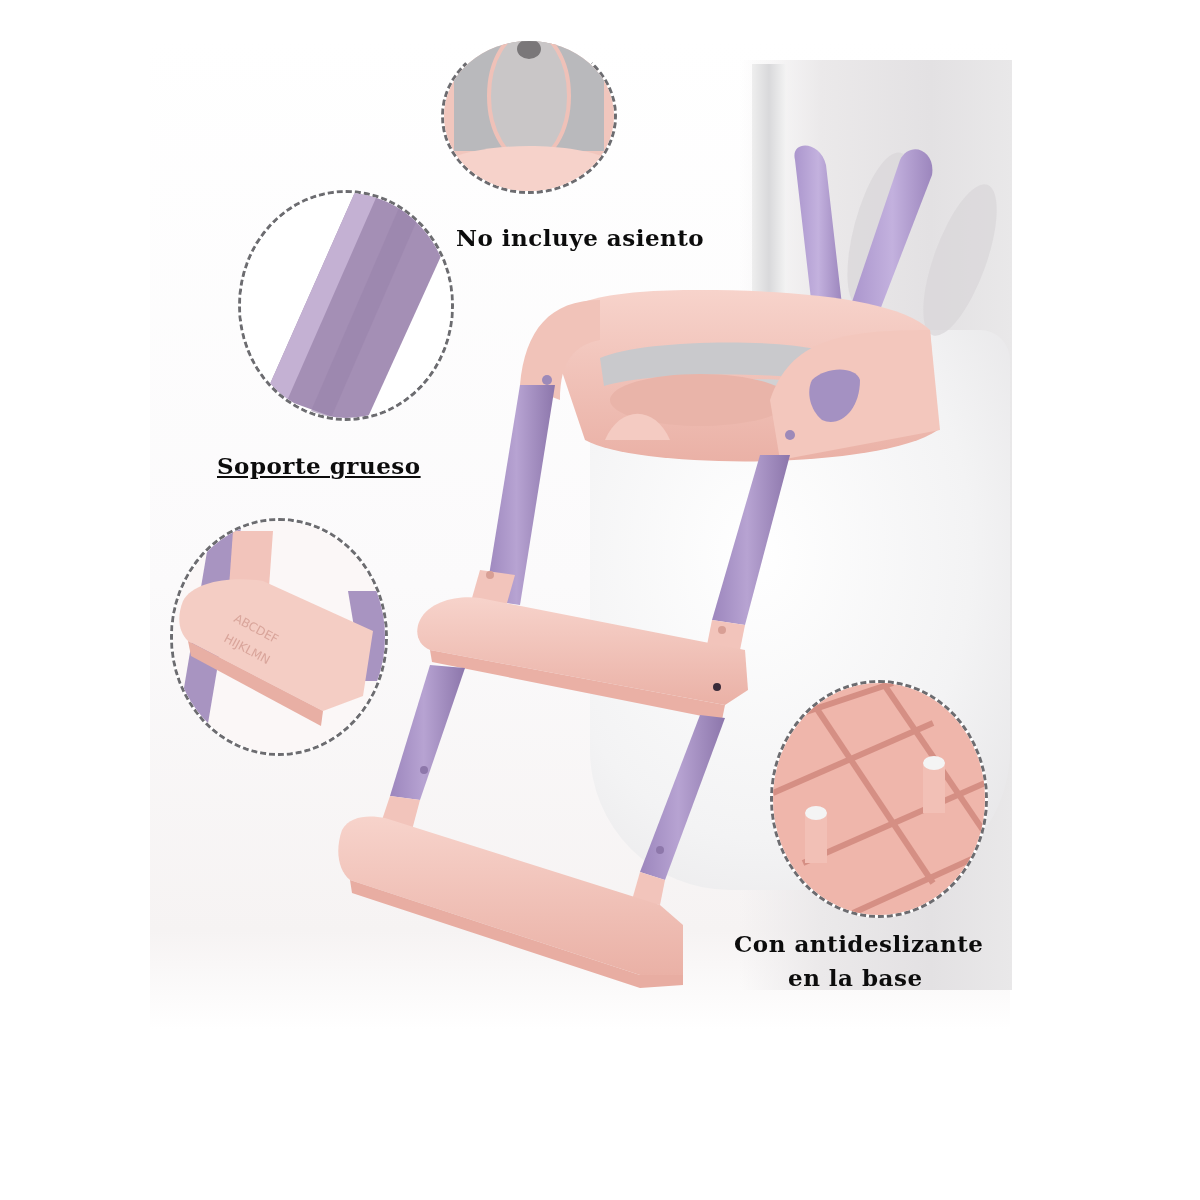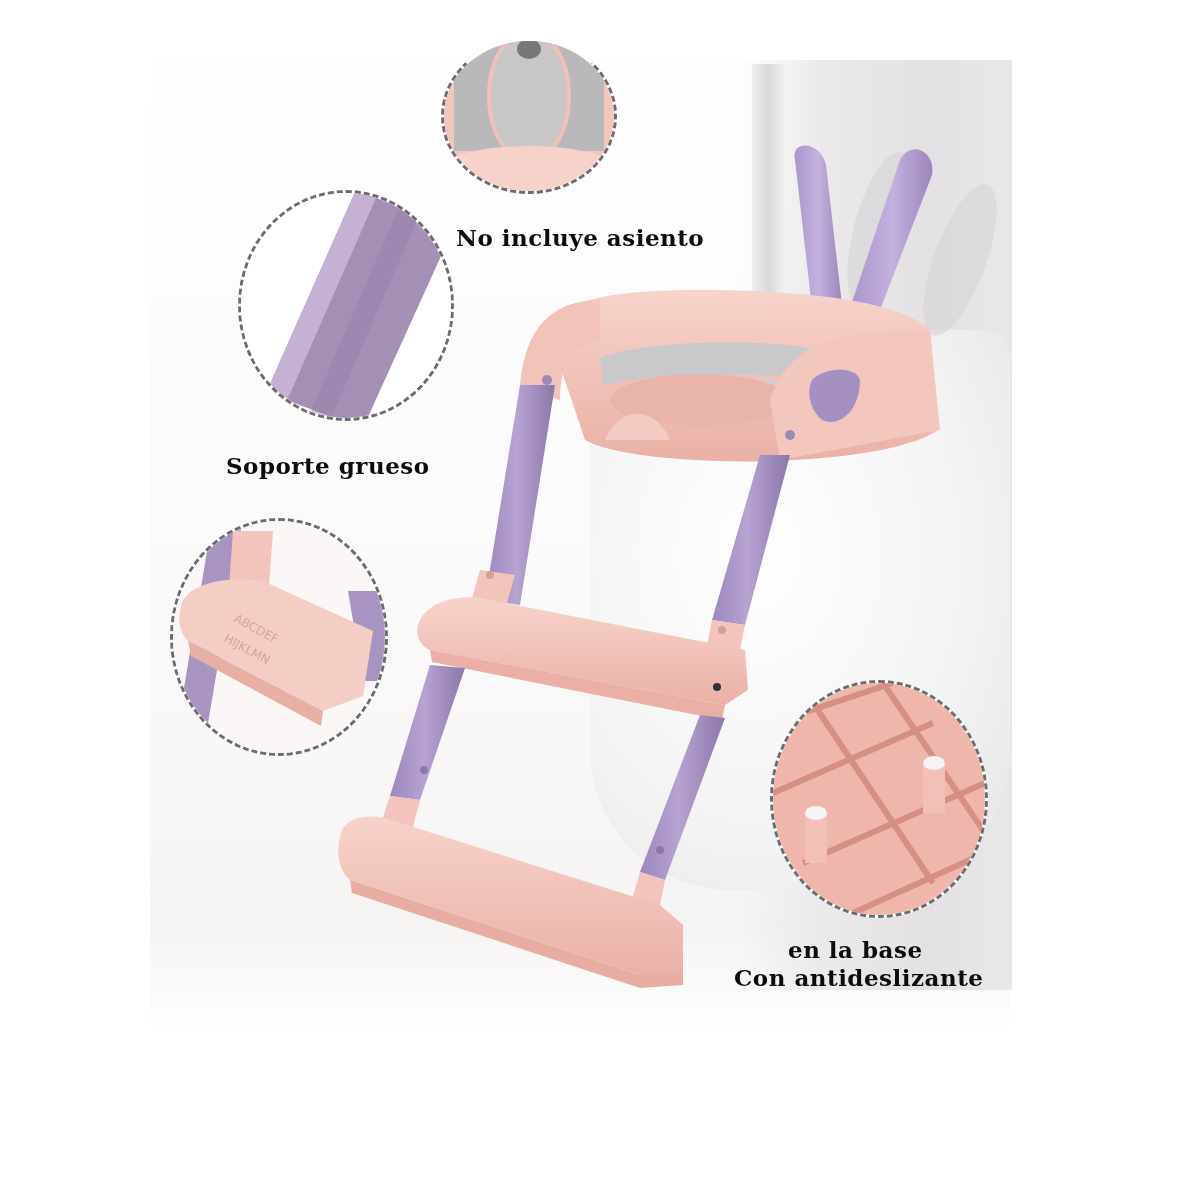--- a/index.html
+++ b/index.html
@@ -113,21 +113,21 @@
   </div>
 
   <div class="callout" style="left:238px;top:190px;width:210px;height:225px;">
     <svg width="210" height="225" viewBox="0 0 210 225">
       <rect width="210" height="225" fill="#ffffff"></rect>
       <path d="M118 -10 L 215 30 L 122 235 L 25 200 Z" fill="#a48fb5"></path>
       <path d="M118 -10 L 138 -2 L 45 210 L 25 200 Z" fill="#c4b1d3"></path>
       <path d="M160 10 L 180 18 L 90 225 L 70 218 Z" fill="#9a84ac" opacity="0.6"></path>
     </svg>
   </div>
-  <div class="label" style="left:226px;top:452px;font-size:23px;">
+  <div class="label" style="left:217px;top:452px;font-size:23px;text-decoration:underline;">
     <span>Soporte grueso</span>
   </div>
 
   <div class="callout" style="left:170px;top:518px;width:212px;height:232px;">
     <svg width="212" height="232" viewBox="0 0 212 232">
       <rect width="212" height="232" fill="#fbf7f7"></rect>
       <path d="M40 -5 L 70 -5 L 30 232 L 0 232 Z" fill="#a894c1"></path>
       <path d="M175 70 L 212 70 L 212 160 L 190 160 Z" fill="#a894c1"></path>
       <path d="M60 10 L 100 10 L 95 80 L 55 80 Z" fill="#f2c4bb"></path>
       <path d="M10 80 C 20 60, 60 55, 90 60 L 200 110 L 190 175 L 150 190 L 15 120 C 5 110, 4 95, 10 80 Z" fill="#f4cdc4"></path>
@@ -148,17 +148,17 @@
         <path d="M40 20 L 160 200"></path>
         <path d="M110 0 L 212 150"></path>
       </g>
       <rect x="150" y="80" width="22" height="50" fill="#f2c0b6"></rect>
       <ellipse cx="161" cy="80" rx="11" ry="7" fill="#f4f4f4"></ellipse>
       <rect x="32" y="130" width="22" height="50" fill="#f2c0b6"></rect>
       <ellipse cx="43" cy="130" rx="11" ry="7" fill="#f4f4f4"></ellipse>
     </svg>
   </div>
   <div class="label" style="left:734px;top:930px;font-size:23px;">
+    <span>Con antideslizante</span>
     <span style="margin-top:6px;padding-left:54px;">en la base</span>
-    <span>Con antideslizante</span>
   </div>
 
 </div>
 
 </body></html>

